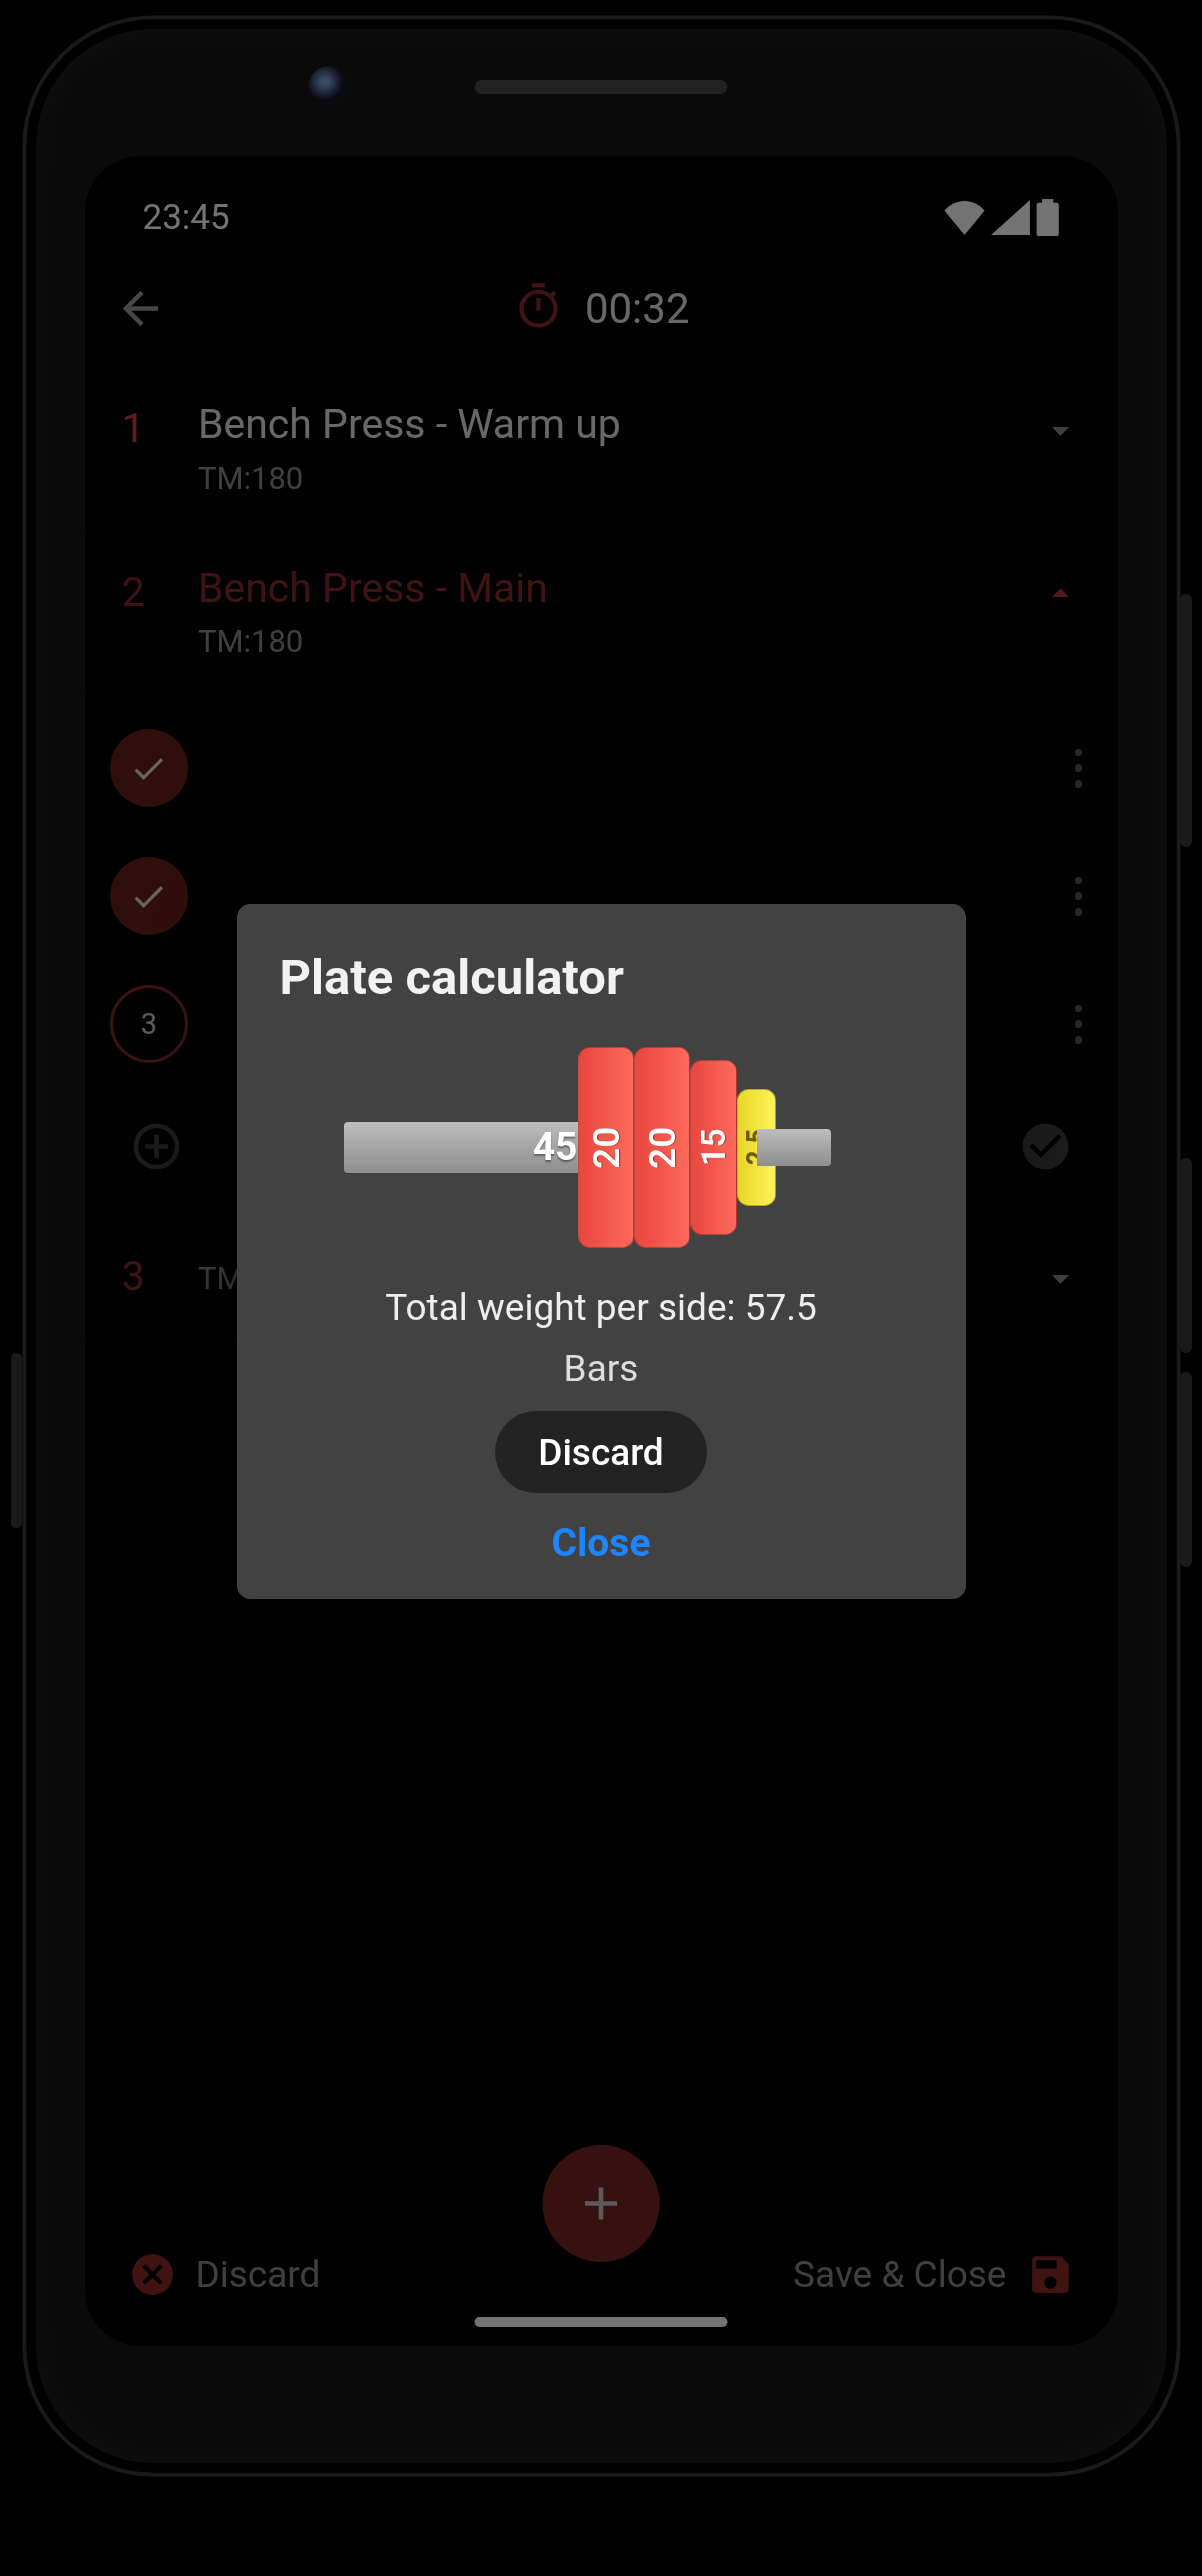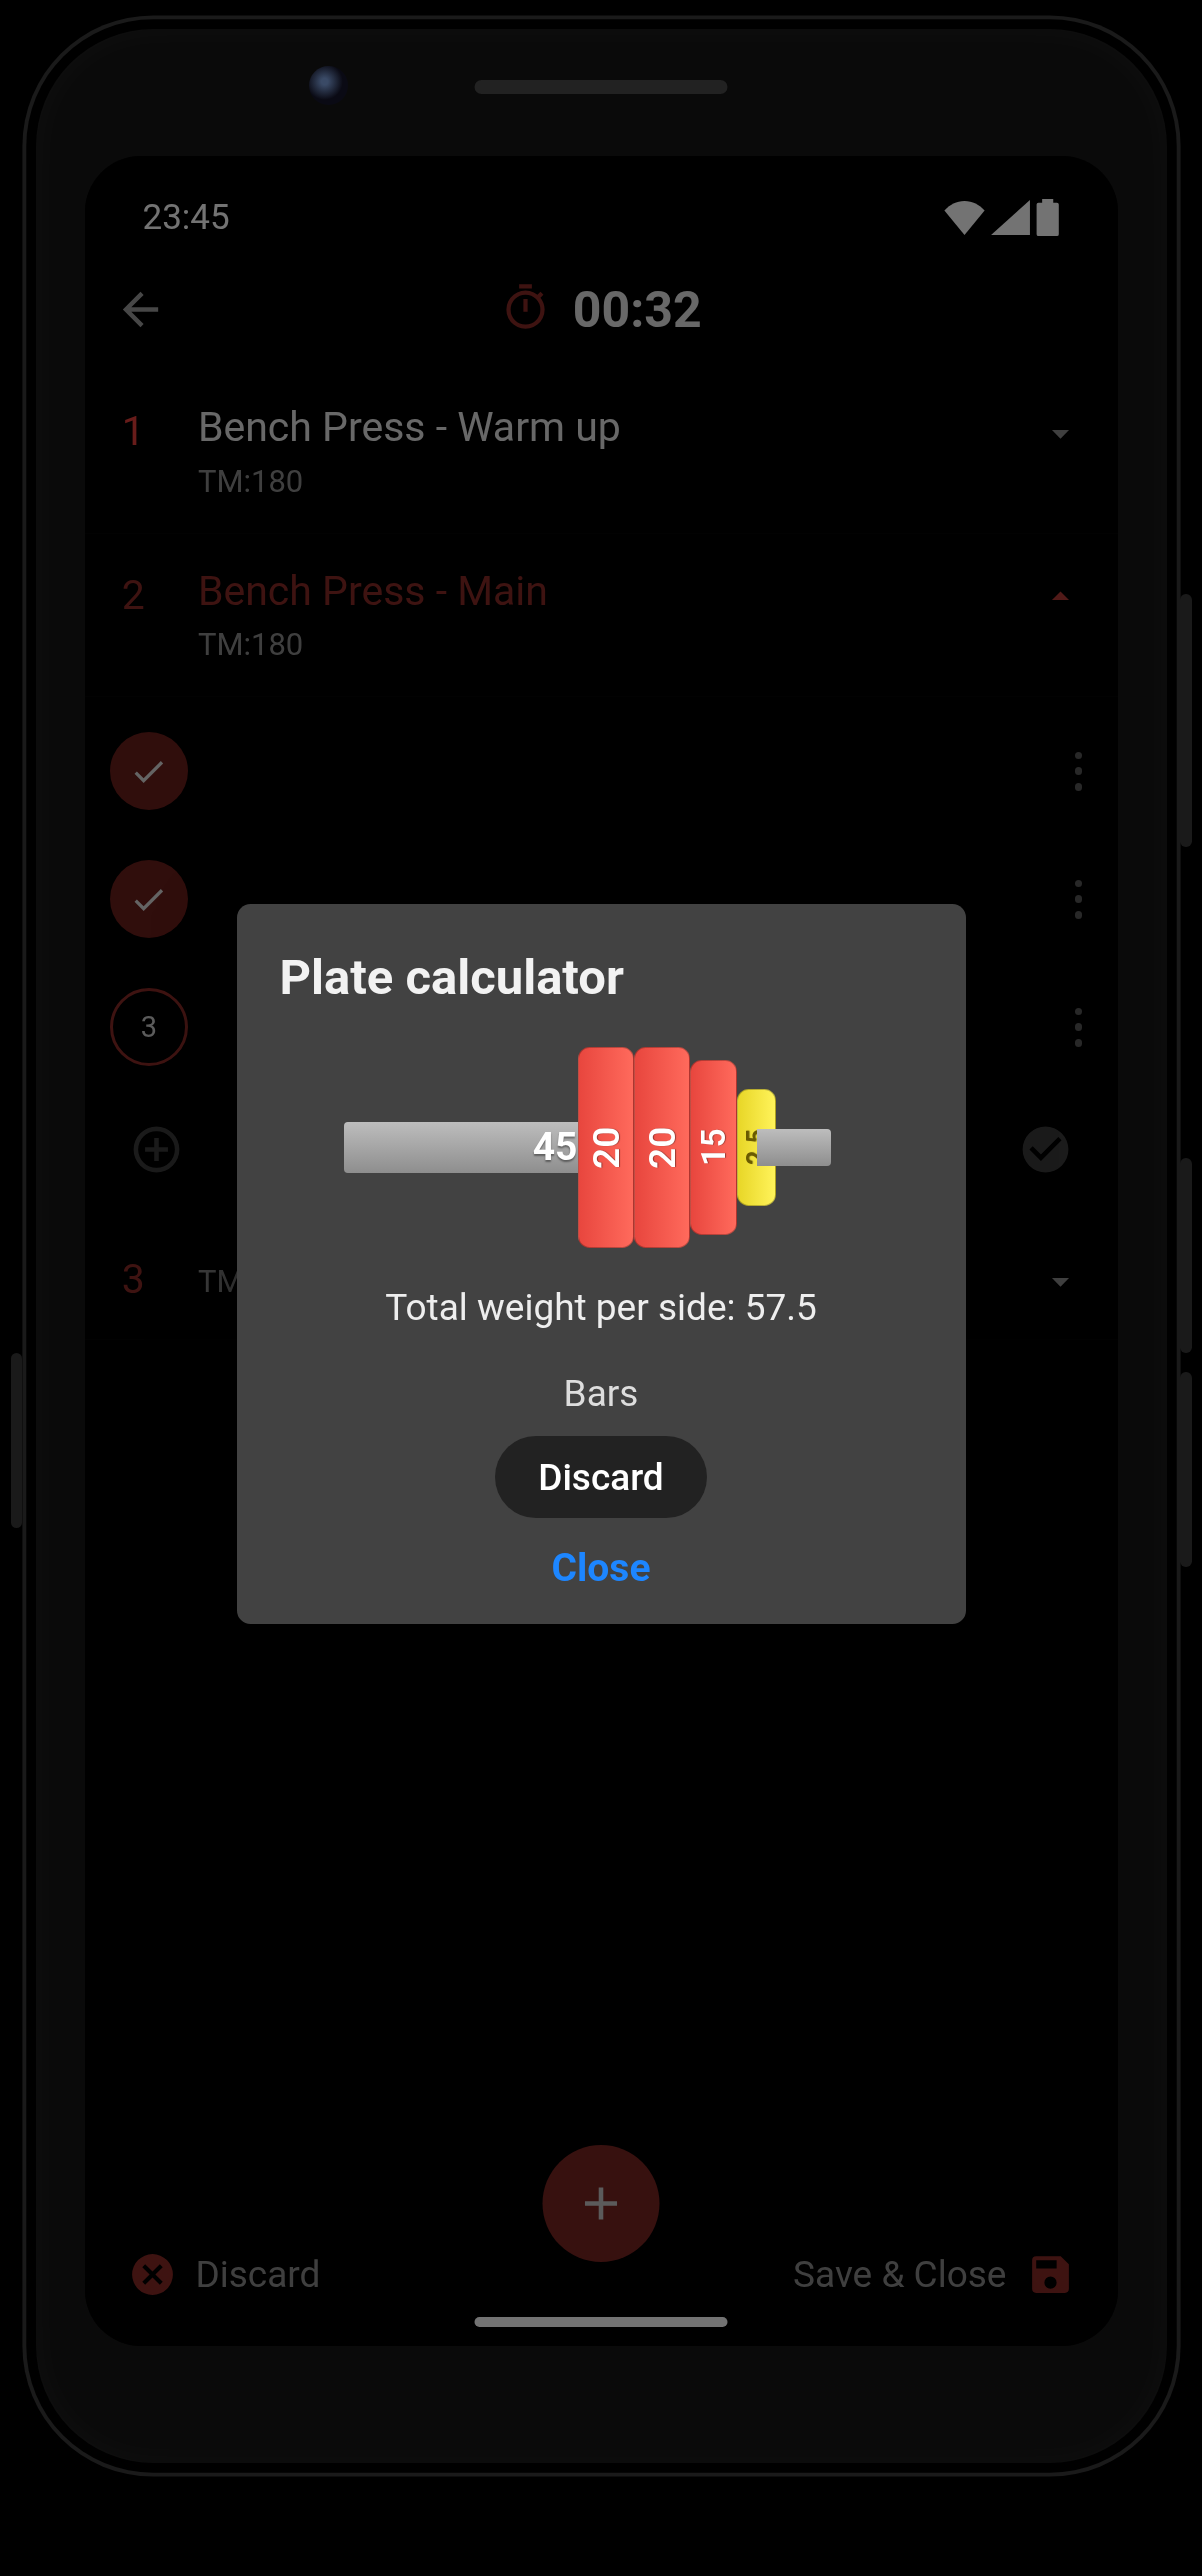--- a/index.html
+++ b/index.html
@@ -52,21 +52,21 @@
   .dim-overlay{position:absolute;inset:0;background:rgba(0,0,0,0.55);pointer-events:none;z-index:5}
   
   .statusbar{display:flex;align-items:center;justify-content:space-between;padding:41px 58px 19.5px;color:#fff;font-size:35px;font-weight:400}
   .status-icons{display:flex;gap:5.8px;align-items:center}
   .status-icons svg{display:block}
   
   .appbar{display:flex;align-items:center;padding:23.4px 29px;gap:27px}
   .back-btn svg{display:block}
   .timer-wrap{flex:1;display:flex;align-items:center;justify-content:center;gap:21.4px}
   .timer-icon{color:var(--red-dim)}
-  .timer-text{font-size:50px;font-weight:700;color:var(--txt)}
+  .timer-text{font-size:42px;font-weight:400;color:var(--txt)}
   
   .list{padding:7.8px 0}
   .exrow{display:flex;align-items:flex-start;padding:33px 37px 33px 21.4px;gap:37px;border-bottom:1px solid rgba(255,255,255,0.02)}
   .exrow.sel .exnum,.exrow.sel .extitle{color:var(--red-dim)}
   .exnum{width:55px;text-align:center;font-size:41px;color:var(--red);padding-top:3.9px}
   .excontent{flex:1}
   .extitle{font-size:41px;color:var(--txt);font-weight:400}
   .exsub{font-size:31px;color:var(--txt-dim);margin-top:11.7px}
   .exchev{padding-top:9.7px}
   
@@ -99,21 +99,21 @@
   }
   .modal-title{font-size:49px;font-weight:700;color:#f2f2f2;margin-bottom:29px}
   .barbell{position:relative;height:224px;display:flex;align-items:center;justify-content:center;margin-bottom:27px}
   .bar-shaft{position:absolute;left:64px;height:51px;width:234px;background:linear-gradient(#bdbdbd,#8e8e8e);border-radius:3.9px 0 0 3.9px;display:flex;align-items:center;justify-content:flex-end;color:#fff;font-size:39px;font-weight:700;text-shadow:0 1.9px 1.9px rgba(0,0,0,.4)}
   .sleeve{position:absolute;left:477px;height:37px;width:74px;background:linear-gradient(#bdbdbd,#8e8e8e);border-radius:0 3.9px 3.9px 0}
   .plates{position:absolute;left:298px;top:0;bottom:0;display:flex;align-items:center}
   .plate{display:flex;align-items:center;justify-content:center;border-radius:11.7px;border:1.9px solid rgba(0,0,0,.25);color:#fff;font-weight:600;writing-mode:vertical-rl;transform:rotate(180deg);text-shadow:0 1px 1px rgba(0,0,0,.4)}
   .plate.p20{width:56px;height:201px;background:linear-gradient(90deg,#ff6a5c,#e8463e);font-size:37px}
   .plate.p15{width:47px;height:175px;background:linear-gradient(90deg,#ff6a5c,#e8463e);font-size:33px}
   .plate.p25{width:39px;height:117px;background:linear-gradient(90deg,#fff35a,#e8d627);color:#6a5a00;font-size:25px}
-  .modal-sub{font-size:37px;color:#eee;text-align:center;margin-bottom:43px}
+  .modal-sub{font-size:37px;color:#eee;text-align:center;margin-bottom:18px}
   .section-label{font-size:37px;color:#ddd;text-align:center;margin-bottom:21.4px}
   .chip{display:block;margin:0 auto 27px;padding:19.5px 43px;border-radius:49px;font-size:37px;font-weight:500;text-align:center;width:max-content}
   .chip.red{background:#f25c52;color:#fff}
   .chip.dark{background:#222;color:#fff}
   .modal-close{font-size:39px;font-weight:700;color:var(--blue);text-align:center;margin-top:19.5px}
 </style>
 </head>
 <body>
 
 <div class="device">

